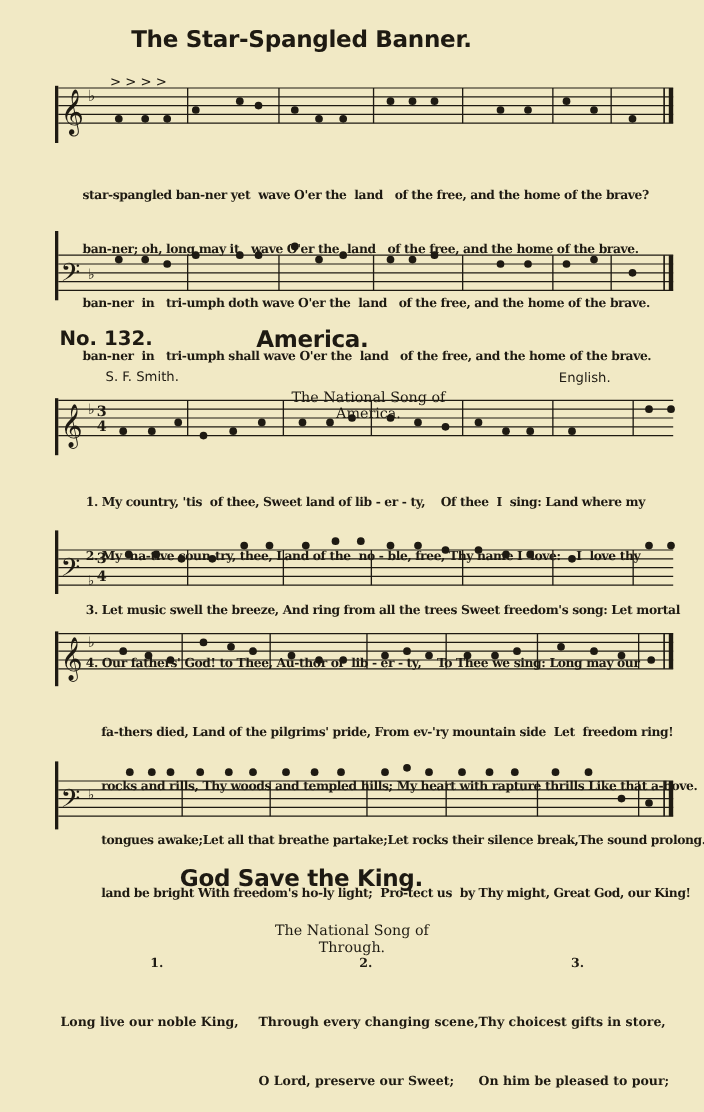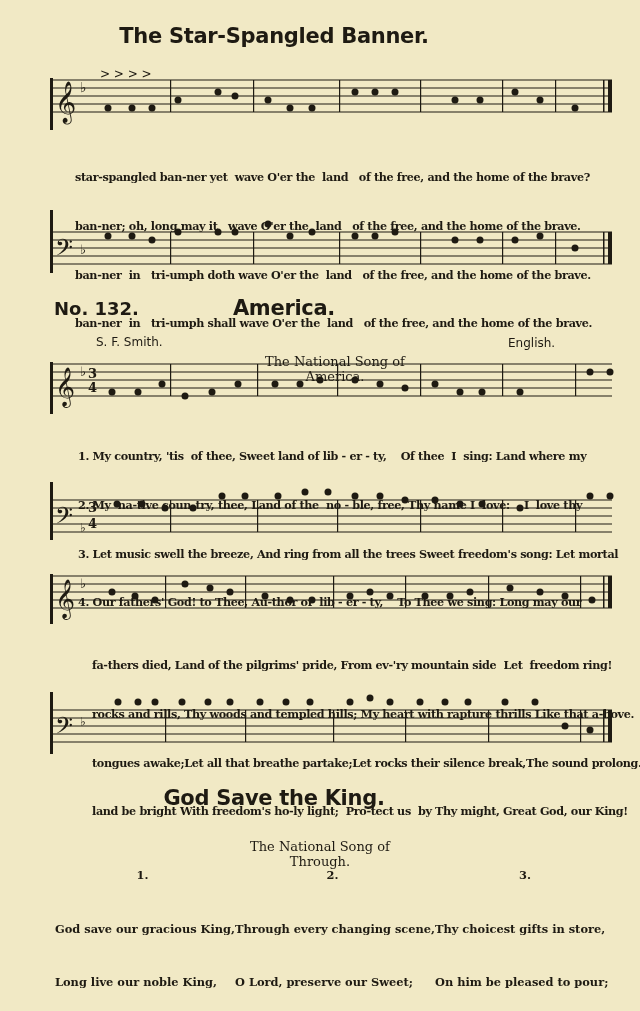--- a/index.html
+++ b/index.html
@@ -290,21 +290,20 @@
       <circle cx="515" cy="34" r="3.5"></circle>
       <circle cx="540" cy="38" r="3.5"></circle>
   </g>
 </svg>
 
 <div class="title" style="top:786px;">God Save the King.</div>
 <div class="sub" style="left:220px;top:819px;width:200px;">The National Song of Through.</div>
 
 <div class="col" style="left:55px;top:832px;width:175px;">
   <span class="num">1.</span>
-  <span class="line">God save our gracious King,</span>
   <span class="line">Long live our noble King,</span>
   
   
   
   
   
 </div>
 
 <div class="col" style="left:235px;top:832px;width:195px;">
   <span class="num">2.</span>

